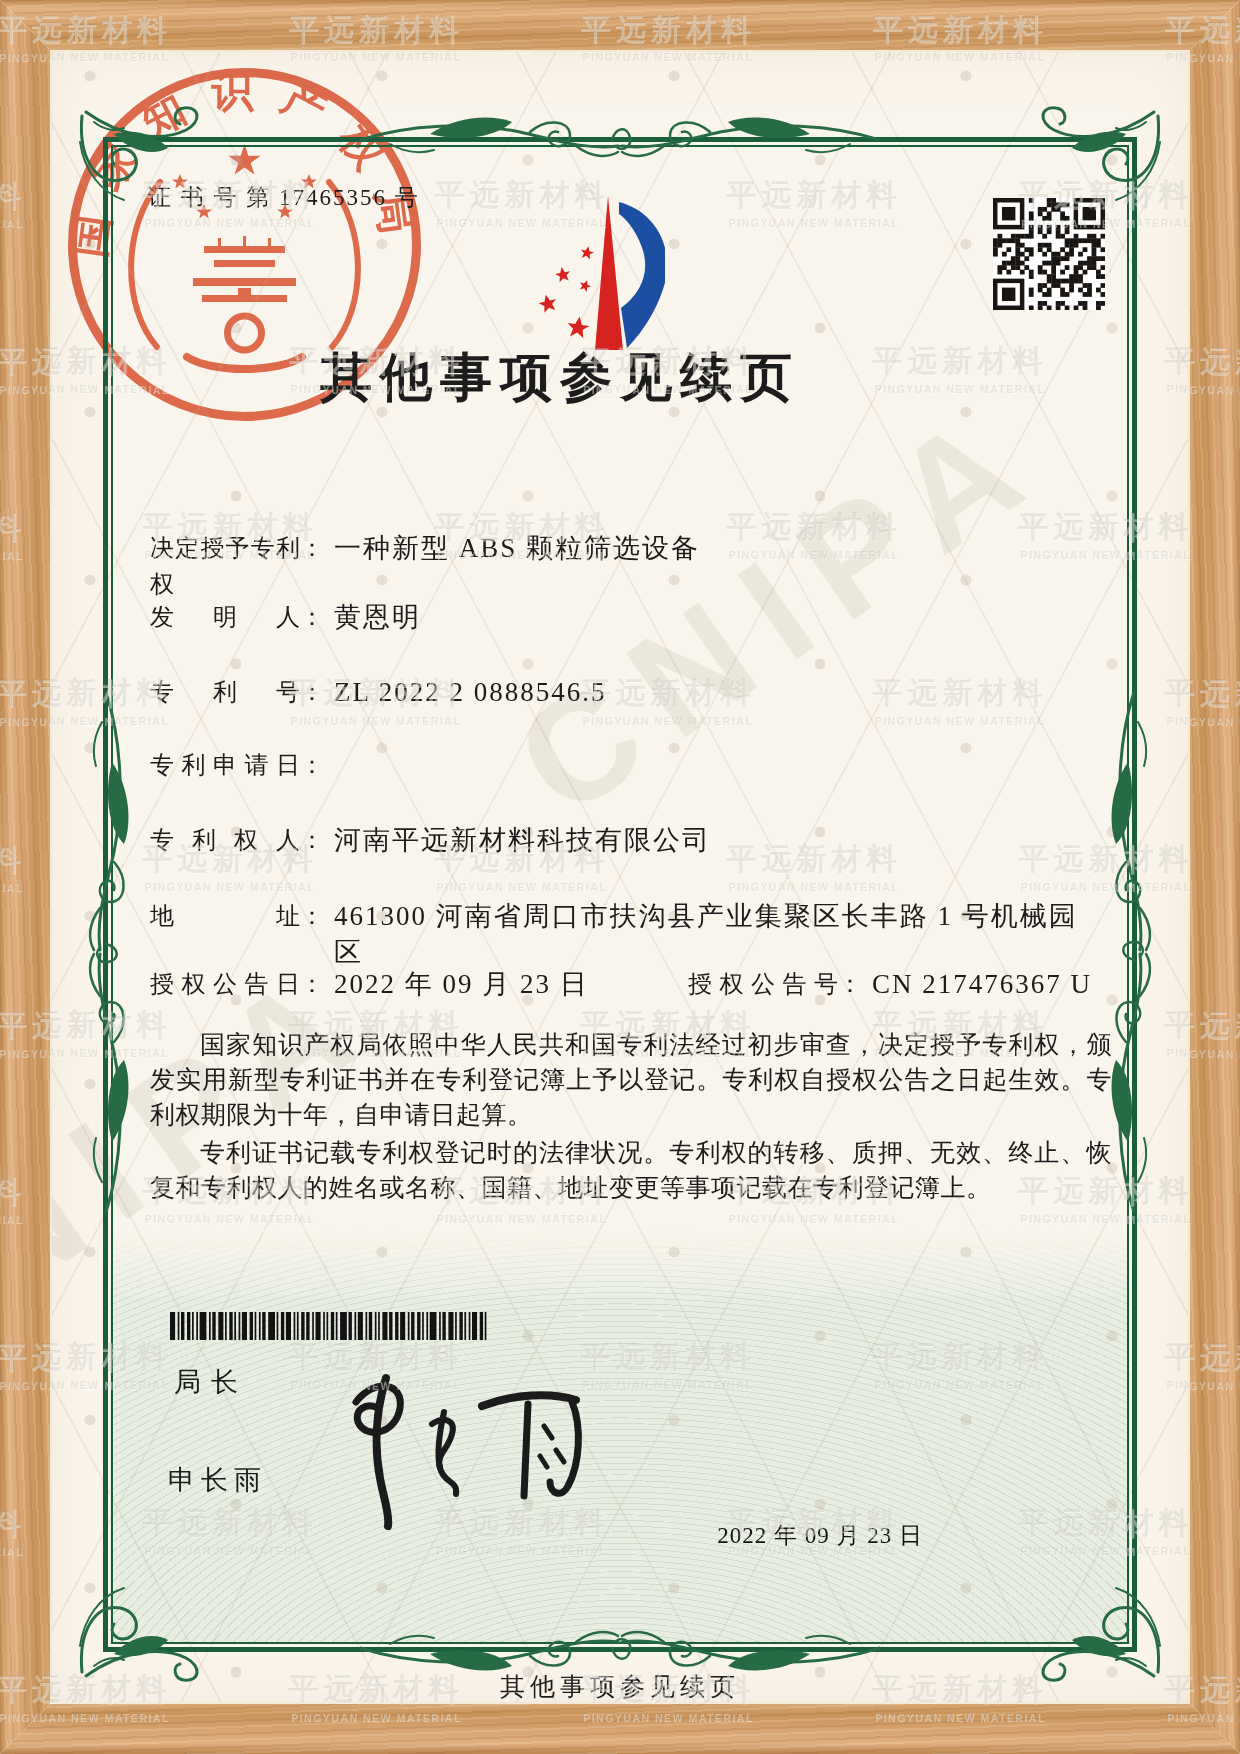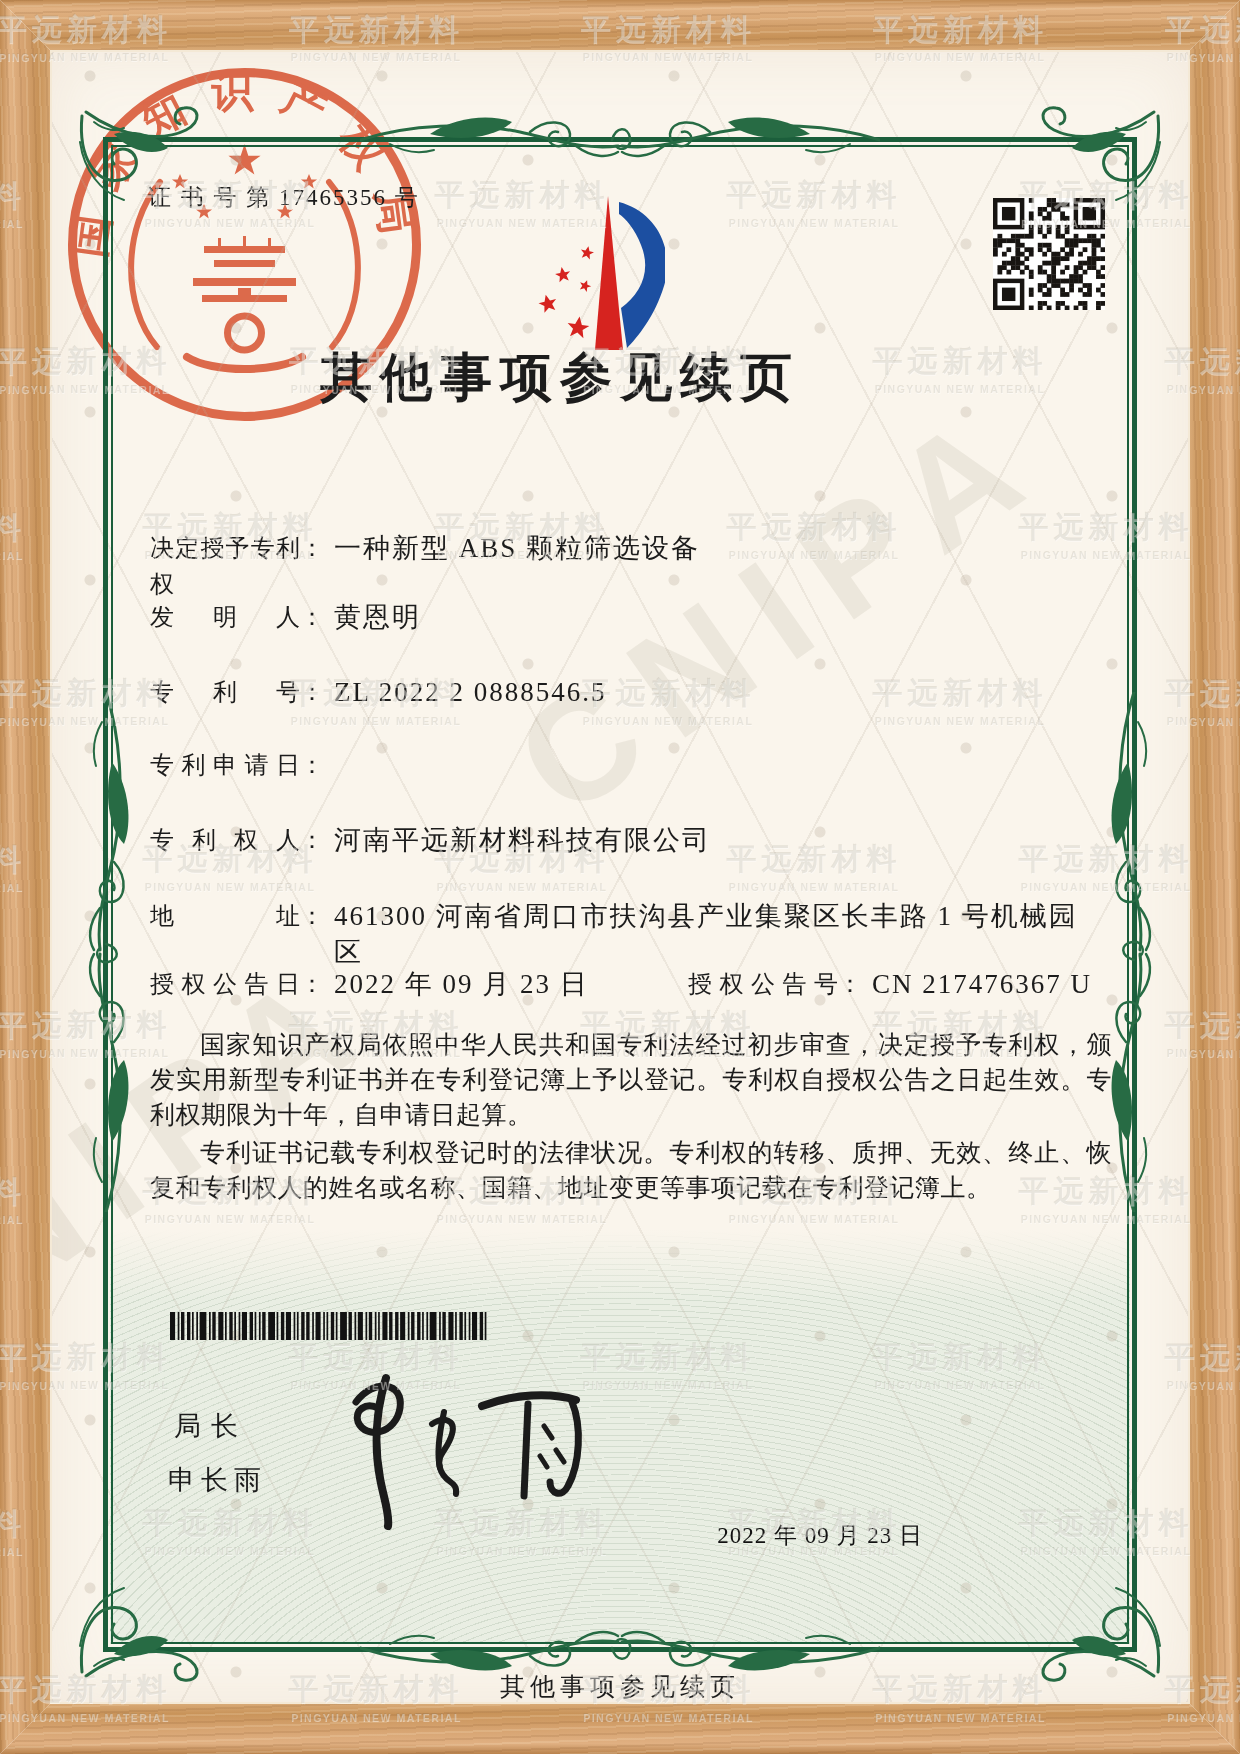--- a/index.html
+++ b/index.html
@@ -69,21 +69,21 @@
   .flabel{display:inline-block;width:150px;font-size:24px;line-height:36px;
     text-align:justify;text-align-last:justify;flex:none;}
   .fcolon{font-size:24px;line-height:36px;flex:none;margin-right:10px;}
   .fvalue{font-size:27px;line-height:36px;letter-spacing:2px;}
   #f-address .fvalue{width:760px;}
 
   .para{position:absolute;left:98px;width:962px;z-index:6;font-size:25px;line-height:35px;
     text-align:justify;text-indent:2em;letter-spacing:.5px;}
 
   #barcode{left:118px;top:1260px;}
-  #sig-title{left:122px;top:1356px;font-size:27px;letter-spacing:10px;z-index:6;
+  #sig-title{left:122px;top:1312px;font-size:27px;letter-spacing:10px;z-index:6;
     font-family:"Liberation Sans","DejaVu Sans",sans-serif;}
   #sig-name{left:116px;top:1410px;font-size:27px;letter-spacing:6px;z-index:6;
     font-family:"Liberation Sans","DejaVu Sans",sans-serif;}
   #signature{left:283px;top:1316px;z-index:6;}
   #seal{left:621px;top:1176px;z-index:6;mix-blend-mode:multiply;}
   #seal-date{left:608px;top:1468px;width:320px;text-align:center;z-index:7;
     font-size:23px;letter-spacing:1px;color:#111;}
   #page-num{left:51px;top:1548px;width:1034px;text-align:center;z-index:6;font-size:23px;}
   #cont-note{left:51px;top:1618px;width:1034px;text-align:center;z-index:6;
     font-size:25px;letter-spacing:5px;}

